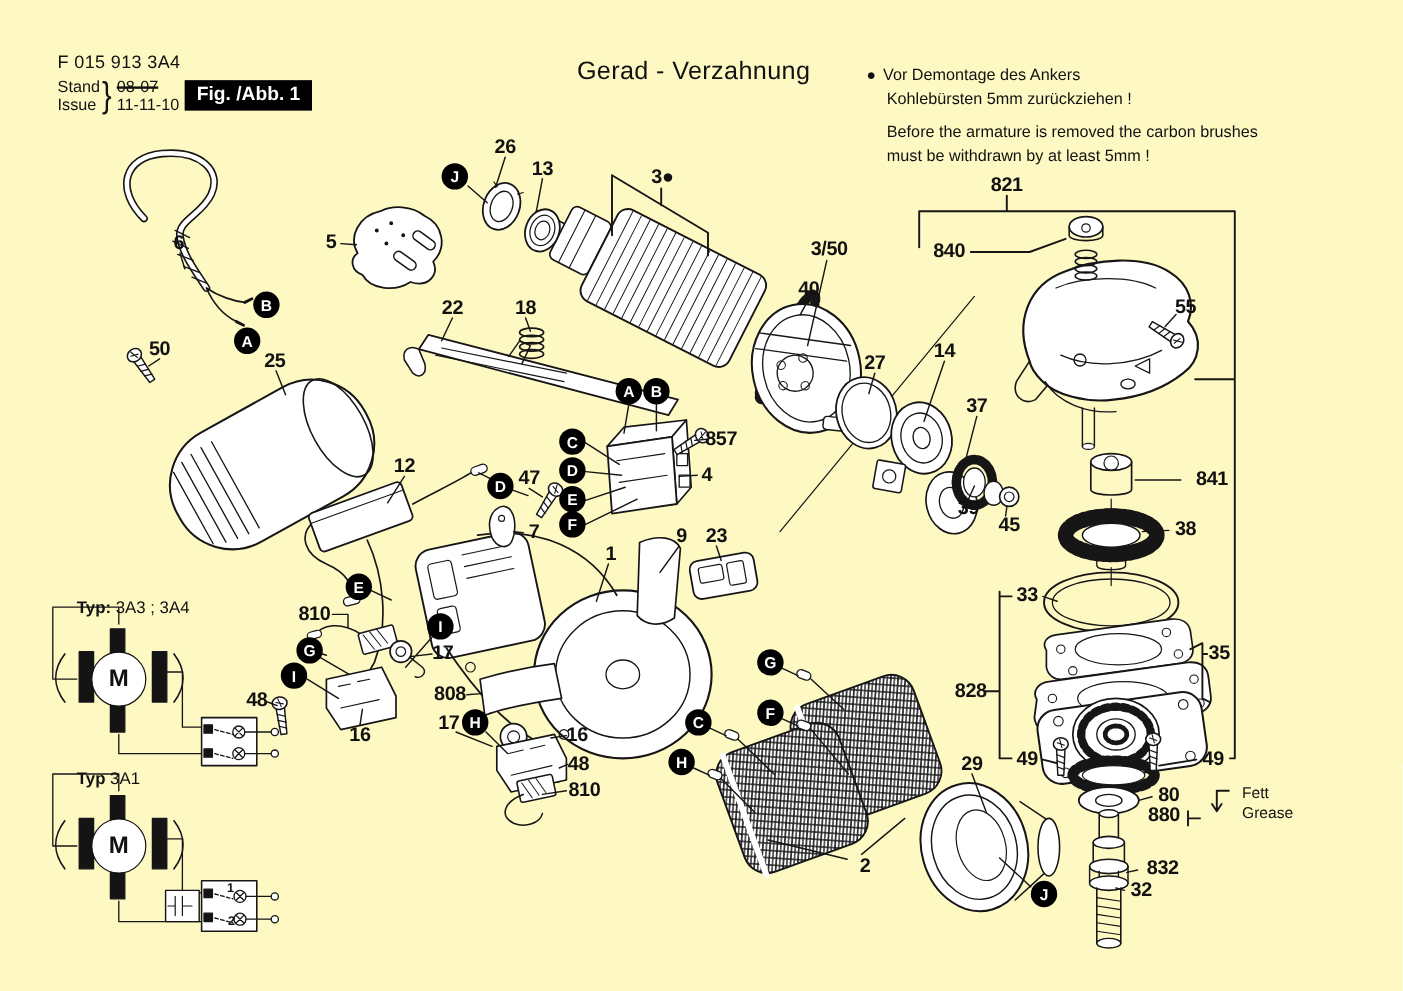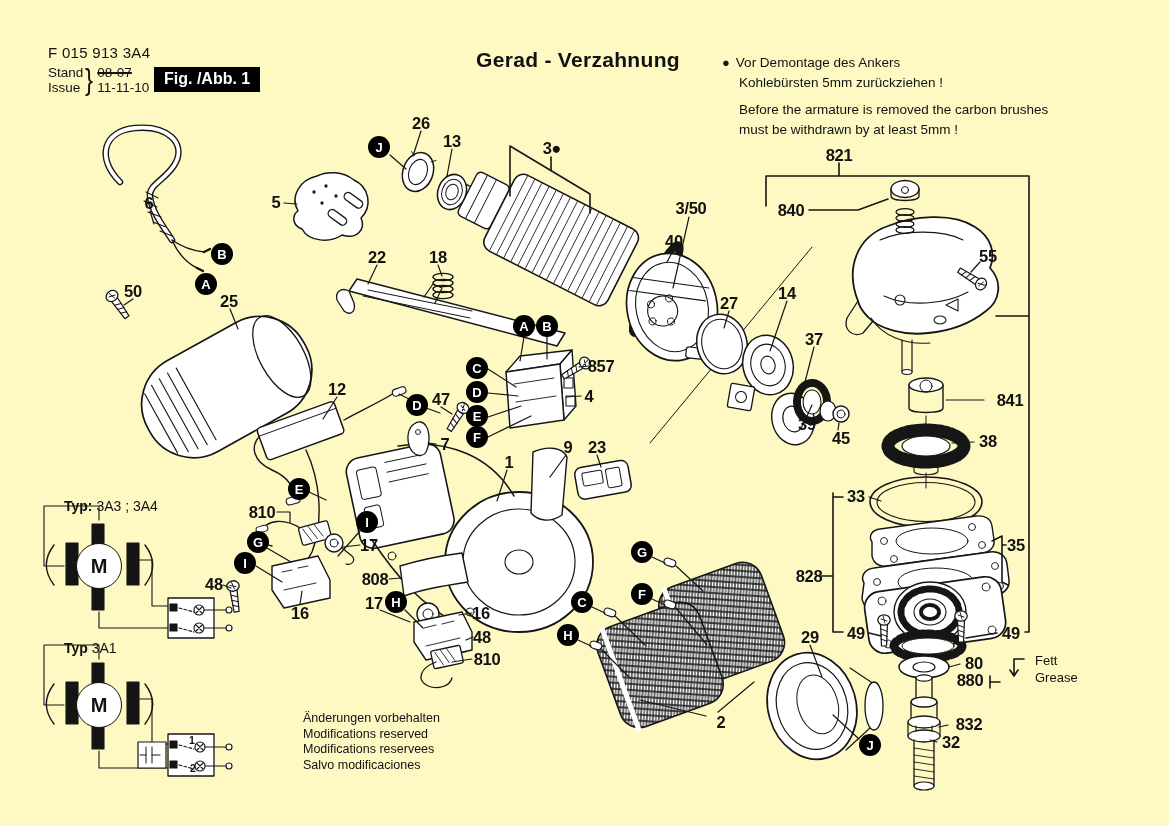--- a/index.html
+++ b/index.html
@@ -8,21 +8,21 @@
   #art{position:absolute;left:0;top:0;}
   .abs{position:absolute;}
   
   #pn{left:48px;top:44px;font-size:15px;letter-spacing:0.3px;}
   #si{left:48px;top:63px;display:flex;align-items:center;}
   #si .col{display:flex;flex-direction:column;font-size:13.5px;line-height:15px;}
   #si .brace{font-size:30px;font-weight:400;margin:0 3px 0 1px;transform:scaleX(0.8);}
   #si .old{text-decoration:line-through;text-decoration-thickness:2px;}
   #figbox{left:154px;top:67px;background:#000;color:#fff;font-weight:bold;font-size:16px;
           padding:2px 9px 3px 9px;border:1px solid #000;}
-  #title{left:578px;top:48px;transform:translateX(-50%);font-size:21px;font-weight:bold;
+  #title{left:578px;top:48px;transform:translateX(-50%);font-size:21px;font-weight:normal;
          letter-spacing:0.3px;white-space:nowrap;}
   #note{left:722px;top:53px;width:335px;font-size:13.5px;line-height:20px;}
   #note .b{font-size:13px;margin-right:6px;}
   #note .en{margin-top:7px;}
   #footer-note{left:303px;top:711px;font-size:12.5px;line-height:15.5px;}
   #grease{left:1035px;top:652px;font-size:13px;line-height:17px;}
   .typ{font-size:14px;white-space:nowrap;}
   #typ1{left:64px;top:498px;} #typ2{left:64px;top:640px;}
   .typ b{font-weight:bold;}
   
@@ -467,26 +467,20 @@
 </div>
 <div class="abs typ" id="typ2">
   <b>Typ</b><span> 3A1</span>
 </div>
 
 <div class="abs" id="grease">
   <div>Fett</div>
   <div>Grease</div>
 </div>
 
-<div class="abs" id="footer-note">
-  <div>Änderungen vorbehalten</div>
-  <div>Modifications reserved</div>
-  <div>Modifications reservees</div>
-  <div>Salvo modificaciones</div>
-</div>
 
 <div id="callouts">
       <div class="co-n" style="left: 421px; top: 123px;">26</div>
       <div class="co-n" style="left: 452px; top: 141px;">13</div>
       <div class="co-n" style="left: 552px; top: 148px;">3●</div>
       <div class="co-n" style="left: 691px; top: 208px;">3/50</div>
       <div class="co-n" style="left: 839px; top: 155px;">821</div>
       <div class="co-n" style="left: 791px; top: 210px; text-align: right;">840</div>
       <div class="co-n" style="left: 988px; top: 256px;">55</div>
       <div class="co-n" style="left: 276px; top: 202px;">5</div>

